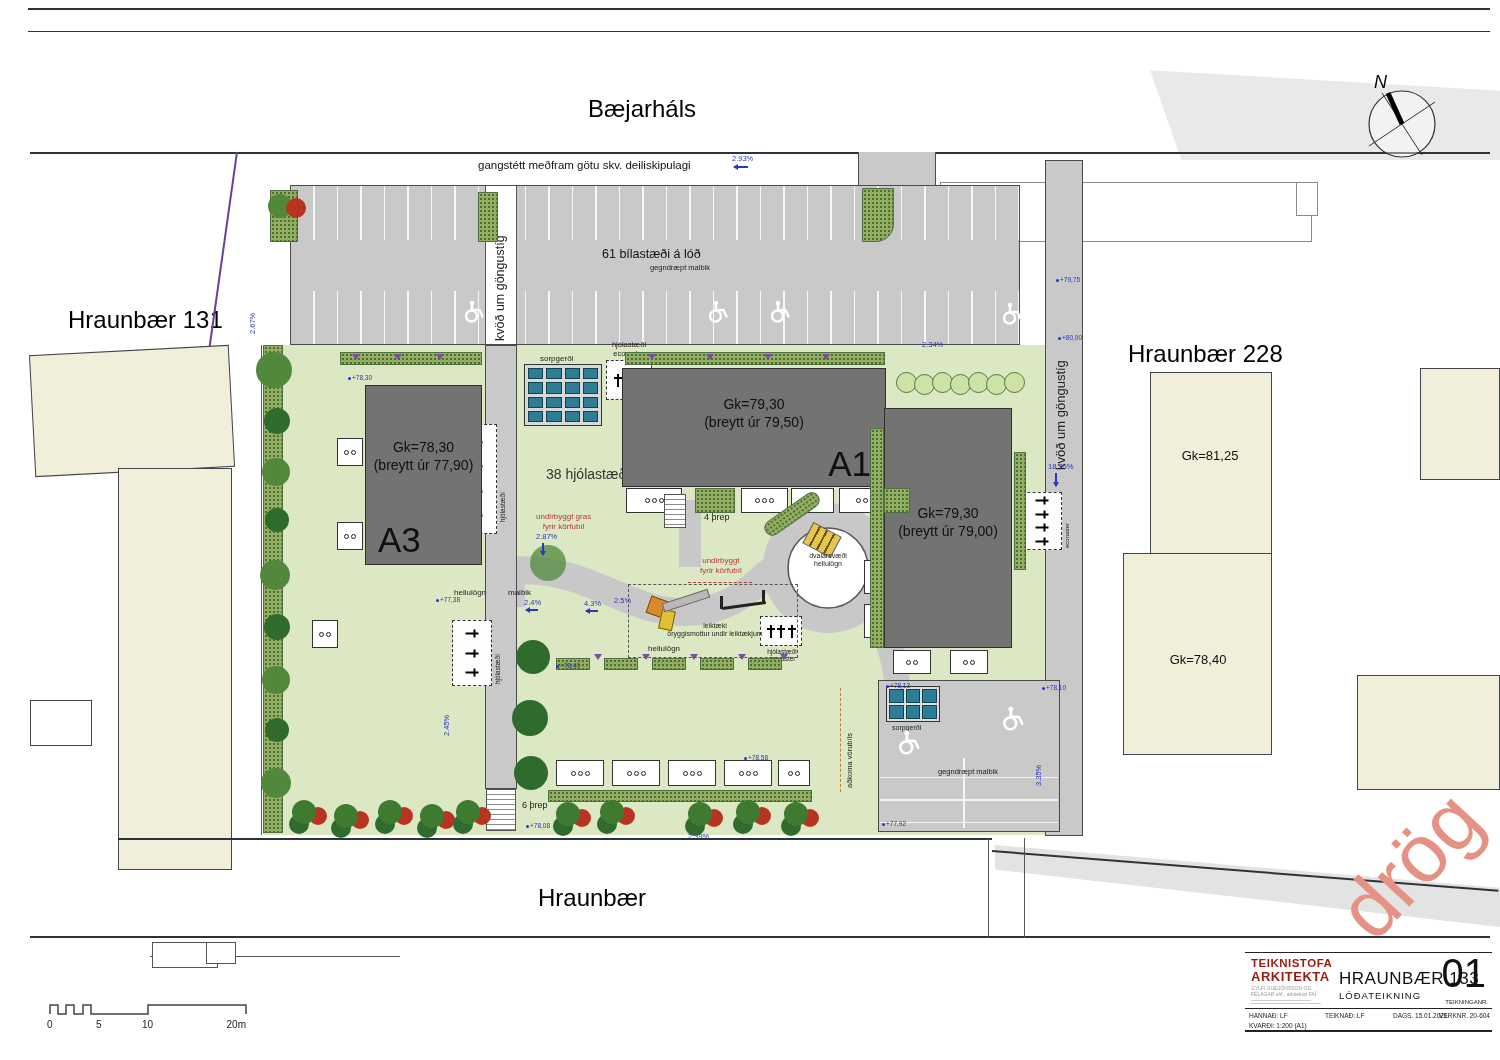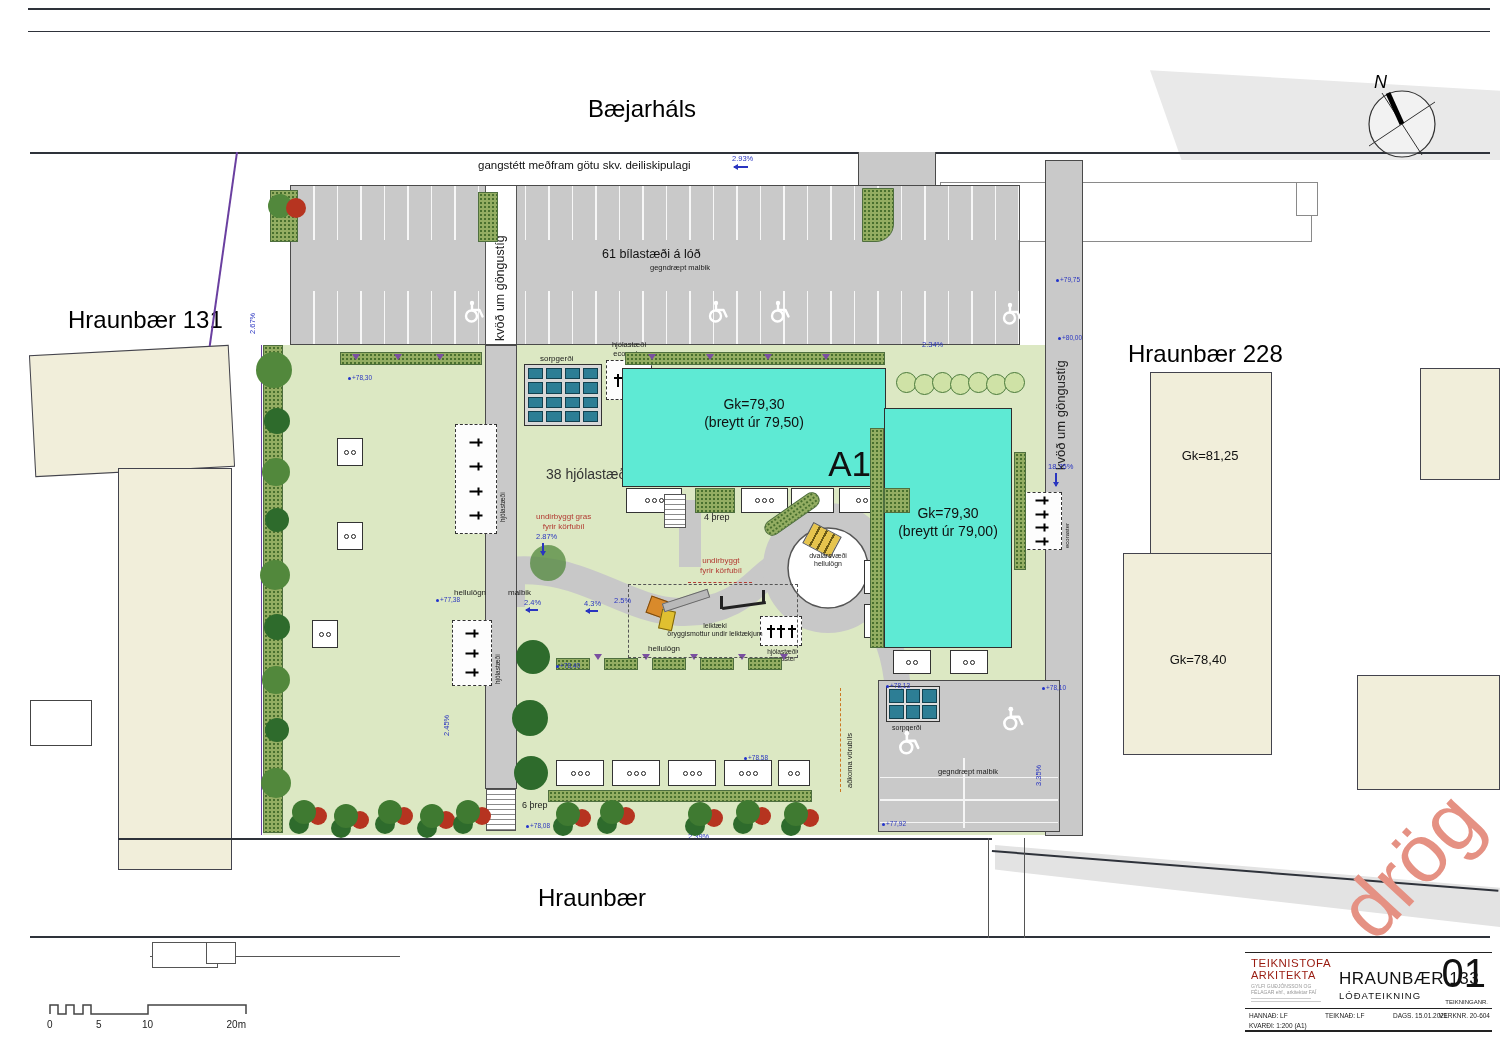--- a/index.html
+++ b/index.html
@@ -2,21 +2,21 @@
 <html><head>
 <meta charset="utf-8">
 <style>
   html,body{margin:0;padding:0;background:#fff}
   .sheet{position:relative;width:1500px;height:1060px;background:#fff;font-family:"Liberation Sans",sans-serif;color:#111;overflow:hidden}
   .a{position:absolute}
   .ln{background:#2e323a}
   .road{background:#c9c9c9;border:1px solid #4a4a4a;box-sizing:border-box}
   .green{background:#dce8c3}
   .hedge{background-color:#93ad62;background-image:radial-gradient(#49702e 1px,transparent 1.1px);background-size:4px 4px;border:1px solid #4f6f3f;box-sizing:border-box}
-  .bld{background:#5eead4;border:1.5px solid #2f2f2f;box-sizing:border-box}
+  .bld{background:#737373;border:1.5px solid #2f2f2f;box-sizing:border-box}
   .cream{background:#f1eeda;border:1px solid #43434d;box-sizing:border-box}
   .gk{font-size:14px;line-height:1.3;text-align:center;color:#101010}
   .bl{font-size:35px;color:#101010}
   .name{font-size:24px;color:#000}
   .small{font-size:9px;color:#1c1c1c}
   .tiny{font-size:7.5px;color:#1c1c1c;line-height:1.15}
   .blue{font-size:7.5px;color:#2a35c0;white-space:nowrap}
   .elev{font-size:6.5px;color:#2a35c0;white-space:nowrap}
   .elev::before{content:"";display:inline-block;width:3px;height:3px;background:#2233cc;border-radius:50%;margin-right:1px;vertical-align:middle}
   .red{font-size:8px;color:#b23a32;text-align:center;line-height:1.2;white-space:nowrap}
@@ -229,20 +229,25 @@
   <div class="a hedge" style="left:340px;top:352px;width:142px;height:13px"></div>
   <div class="a hedge" style="left:625px;top:352px;width:260px;height:13px"></div>
   <div class="a tri" style="left:352px;top:354px"></div>
   <div class="a tri" style="left:394px;top:354px"></div>
   <div class="a tri" style="left:436px;top:354px"></div>
   <div class="a tri" style="left:648px;top:354px"></div>
   <div class="a tri" style="left:706px;top:354px"></div>
   <div class="a tri" style="left:764px;top:354px"></div>
   <div class="a tri" style="left:822px;top:354px"></div>
 
+  <div class="a bld" style="left:365px;top:385px;width:117px;height:180px">
+    <div class="gk" style="margin-top:52px">Gk=78,30</div>
+    <div class="gk">(breytt úr 77,90)</div>
+    <div class="bl" style="position:absolute;left:12px;bottom:4px">A3</div>
+  </div>
   <div class="a bld" style="left:622px;top:368px;width:264px;height:119px">
     <div class="gk" style="margin-top:26px">Gk=79,30</div>
     <div class="gk">(breytt úr 79,50)</div>
     <div class="bl" style="position:absolute;right:14px;bottom:2px">A1</div>
   </div>
   <div class="a bld" style="left:884px;top:408px;width:128px;height:240px">
     <div class="gk" style="margin-top:95px">Gk=79,30</div>
     <div class="gk">(breytt úr 79,00)</div>
   </div>
 
@@ -454,22 +459,22 @@
   <svg class="a" style="left:40px;top:978px" width="220" height="55" viewBox="0 0 220 55">
     <path d="M10,36 v-9 h8 v9 h8 v-9 h8 v9 h9 v-9 h8 v9 h8 h49 v-9 h98 v9" fill="none" stroke="#444" stroke-width="1.5"></path>
     <text x="7" y="50" font-size="10" fill="#222">0</text>
     <text x="56" y="50" font-size="10" fill="#222">5</text>
     <text x="102" y="50" font-size="10" fill="#222">10</text>
     <text x="206" y="50" font-size="10" fill="#222" text-anchor="end">20m</text>
   </svg>
 
   <div class="a" style="left:1245px;top:952px;width:247px;height:80px;border-top:1px solid #222;border-bottom:2.5px solid #222;box-sizing:border-box">
     <div class="a" style="left:6px;top:5px;width:84px">
-      <div style="font-size:11.5px;font-weight:normal;color:#991b10;line-height:1;letter-spacing:.5px">TEIKNISTOFA</div>
-      <div style="font-size:11px;font-weight:normal;color:#991b10;line-height:1;letter-spacing:.5px">ARKITEKTA</div>
+      <div style="font-size:11.5px;font-weight:bold;color:#991b10;line-height:1;letter-spacing:.5px">TEIKNISTOFA</div>
+      <div style="font-size:13px;font-weight:bold;color:#991b10;line-height:1;letter-spacing:.5px">ARKITEKTA</div>
       <div style="font-size:5px;color:#999;line-height:1.2;margin-top:2px;width:80px">GYLFI GUÐJÓNSSON OG FÉLAGAR ehf., arkitektar FAÍ</div>
       <div style="width:60px;height:1px;background:#ccc;margin-top:3px"></div>
       <div style="width:70px;height:1px;background:#ccc;margin-top:2px"></div>
     </div>
     <div class="a" style="left:94px;top:16px;font-size:17px;letter-spacing:.5px">HRAUNBÆR 133</div>
     <div class="a" style="left:94px;top:37px;font-size:9.5px;font-weight:normal;letter-spacing:1px">LÓÐATEIKNING</div>
     <div class="a" style="right:6px;top:-2px;font-size:40px">01</div>
     <div class="a tb" style="right:4px;top:46px;font-size:6px">TEIKNINGANR.</div>
     <div class="a" style="left:0;top:55px;width:100%;height:1px;background:#222"></div>
     <div class="a tb" style="left:4px;top:59px">HANNAÐ: LF</div>

